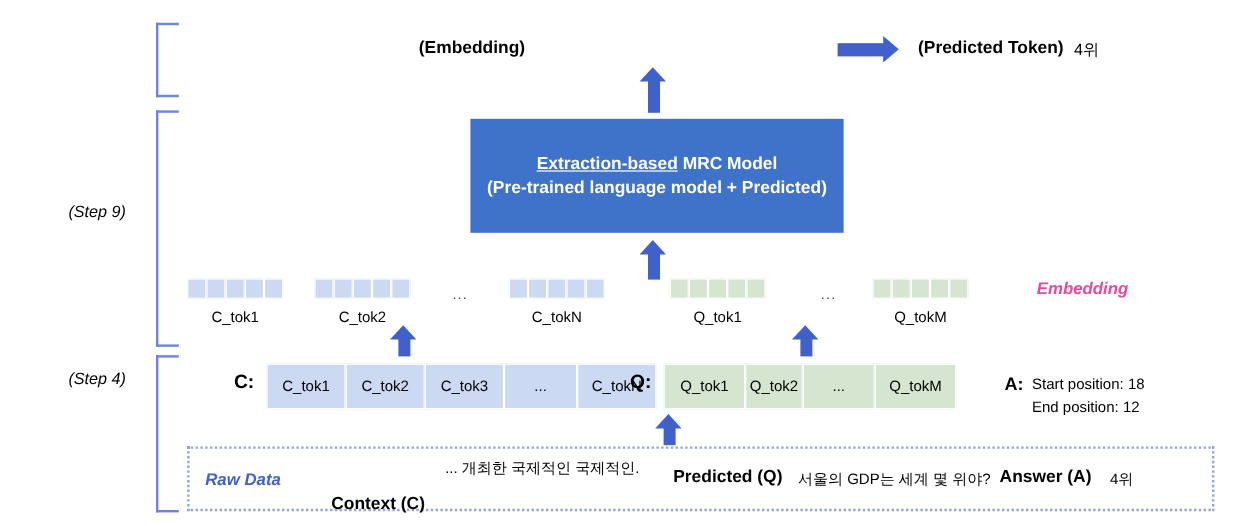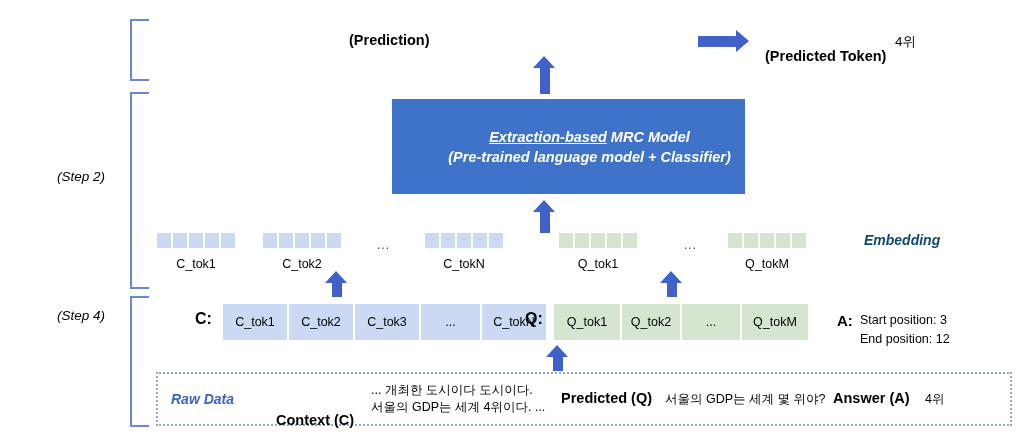--- a/index.html
+++ b/index.html
@@ -33,25 +33,23 @@
 
   
   .model-box{
     background:#3f72c9;
     color:#ffffff;
     display:flex;
     flex-direction:column;
     align-items:center;
     justify-content:center;
     text-align:center;
-    font-style:italic;
     font-weight:700;
     font-size:14.5px;
     line-height:20px;
-    padding-left:42px;
   }
   .model-box .l1 .u{ text-decoration:underline; }
   .model-box .l2{ font-weight:700; }
 
   
   .arrow-up{ width:0;height:0; }
   .arrow-up .shaft{
     position:absolute;background:#3f61c9;
   }
   .arrow-up .head{
@@ -84,21 +82,21 @@
     text-align:center;
     font-size:12.5px;
     white-space:nowrap;
   }
   .ell{
     position:absolute;
     font-size:12px;color:#444;letter-spacing:1px;
   }
   .embedding-word{
     position:absolute;
-    color:#0c4a6e;
+    color:#ec4899;
     font-style:italic;
     font-weight:700;
     font-size:14px;
     white-space:nowrap;
   }
 
   
   .tok-row{display:flex;}
   .tok{
     height:38px;
@@ -134,61 +132,61 @@
   .rawfield-label{
     position:absolute;font-weight:700;font-size:14.5px;white-space:nowrap;
   }
   .rawfield-val{
     position:absolute;font-size:12.5px;line-height:17px;white-space:nowrap;
   }
 
   
   .pred-label{position:absolute;font-weight:700;font-size:14.5px;white-space:nowrap;}
   .pred-val{position:absolute;font-size:13.5px;white-space:nowrap;}
-  .ptok-label{position:absolute;font-weight:700;font-size:14.5px;white-space:nowrap;margin-top:16px;}
+  .ptok-label{position:absolute;font-weight:700;font-size:14.5px;white-space:nowrap;}
   .ptok-val{position:absolute;font-size:13.5px;white-space:nowrap;}
 </style>
 </head>
 <body>
 
 <div id="stage">
 
 
   <div class="abs step-label" style="left:22px;top:168px;width:118px;">
-    <div class="ln1">(Step 2)</div>
+    <div class="ln1">(Step 9)</div>
   </div>
 
   <div class="abs step-label" style="left:22px;top:307px;width:118px;">
     <div class="ln1">(Step 4)</div>
   </div>
 
   <div class="abs bracket" style="left:130px;top:19px;width:19px;height:62px;"></div>
   <div class="abs bracket" style="left:130px;top:92px;width:19px;height:197px;"></div>
   <div class="abs bracket" style="left:130px;top:296px;width:19px;height:131px;"></div>
 
-  <div class="pred-label" style="left:349px;top:32px;">(Prediction)</div>
+  <div class="pred-label" style="left:349px;top:32px;">(Embedding)</div>
 
   <div class="abs arrow-right" style="left:698px;top:30px;width:56px;height:22px;">
     <div class="shaft" style="left:0;top:5.5px;width:40px;height:11px;"></div>
     <div class="head" style="left:38px;top:0;"></div>
   </div>
 
   <div class="ptok-label" style="left:765px;top:32px;">(Predicted Token)</div>
   <div class="ptok-val" style="left:895px;top:33px;">4위</div>
 
   <div class="abs arrow-up" style="left:533px;top:56px;width:24px;height:38px;">
     <div class="head" style="left:0;top:0;"></div>
     <div class="shaft" style="left:7px;top:11px;width:10px;height:27px;"></div>
   </div>
 
   <div class="abs model-box" style="left:392px;top:99px;width:311px;height:95px;">
     <div class="l1">
       <span class="u">Extraction-based</span><span> MRC Model</span>
     </div>
-    <div class="l2">(Pre-trained language model + Classifier)</div>
+    <div class="l2">(Pre-trained language model + Predicted)</div>
   </div>
 
   <div class="abs arrow-up" style="left:533px;top:200px;width:24px;height:33px;">
     <div class="head" style="left:0;top:0;"></div>
     <div class="shaft" style="left:7px;top:11px;width:10px;height:22px;"></div>
   </div>
 
   <div class="abs emb-group emb-blue" style="left:156px;top:232px;">
     <div class="emb-cell"></div>
     <div class="emb-cell"></div>
@@ -256,46 +254,45 @@
     <div class="tok tok-blue" style="width:66px;">C_tok2</div>
     <div class="tok tok-blue" style="width:66px;">C_tok3</div>
     <div class="tok tok-blue" style="width:61px;">...</div>
     <div class="tok tok-blue" style="width:66px;">C_tokN</div>
   </div>
 
   <div class="cq-label" style="left:525px;top:310px;">Q:</div>
 
   <div class="abs tok-row" style="left:553px;top:303px;">
     <div class="tok tok-green" style="width:68px;">Q_tok1</div>
-    <div class="tok tok-green" style="width:60px;">Q_tok2</div>
+    <div class="tok tok-green" style="width:48px;">Q_tok2</div>
     <div class="tok tok-green" style="width:60px;">...</div>
     <div class="tok tok-green" style="width:68px;">Q_tokM</div>
   </div>
 
   <div class="ans-block" style="left:837px;top:311px;">
     <span class="alab abs" style="left:0;top:0;">A:</span>
     <div style="margin-left:23px;">
-      <div>Start position: 3</div>
+      <div>Start position: 18</div>
       <div>End position: 12</div>
     </div>
   </div>
 
   <div class="abs arrow-up" style="left:546px;top:345px;width:24px;height:26px;">
     <div class="head" style="left:0;top:0;"></div>
     <div class="shaft" style="left:7px;top:11px;width:10px;height:15px;"></div>
   </div>
 
   <div class="rawbox" style="left:156px;top:372px;width:856px;height:54px;"></div>
 
   <div class="rawlabel" style="left:171px;top:391px;">Raw Data</div>
 
   <div class="rawfield-label" style="left:276px;top:412px;">Context (C)</div>
   <div class="rawfield-val" style="left:371px;top:382px;">
-    <div>... 개최한 도시이다 도시이다.</div>
-    <div>서울의 GDP는 세계 4위이다. ...</div>
+    <div>... 개최한 국제적인 국제적인.</div>
   </div>
 
   <div class="rawfield-label" style="left:561px;top:390px;">Predicted (Q)</div>
   <div class="rawfield-val" style="left:665px;top:391px;">서울의 GDP는 세계 몇 위야?</div>
 
   <div class="rawfield-label" style="left:833px;top:390px;">Answer (A)</div>
   <div class="rawfield-val" style="left:925px;top:391px;">4위</div>
 
 </div>
 

